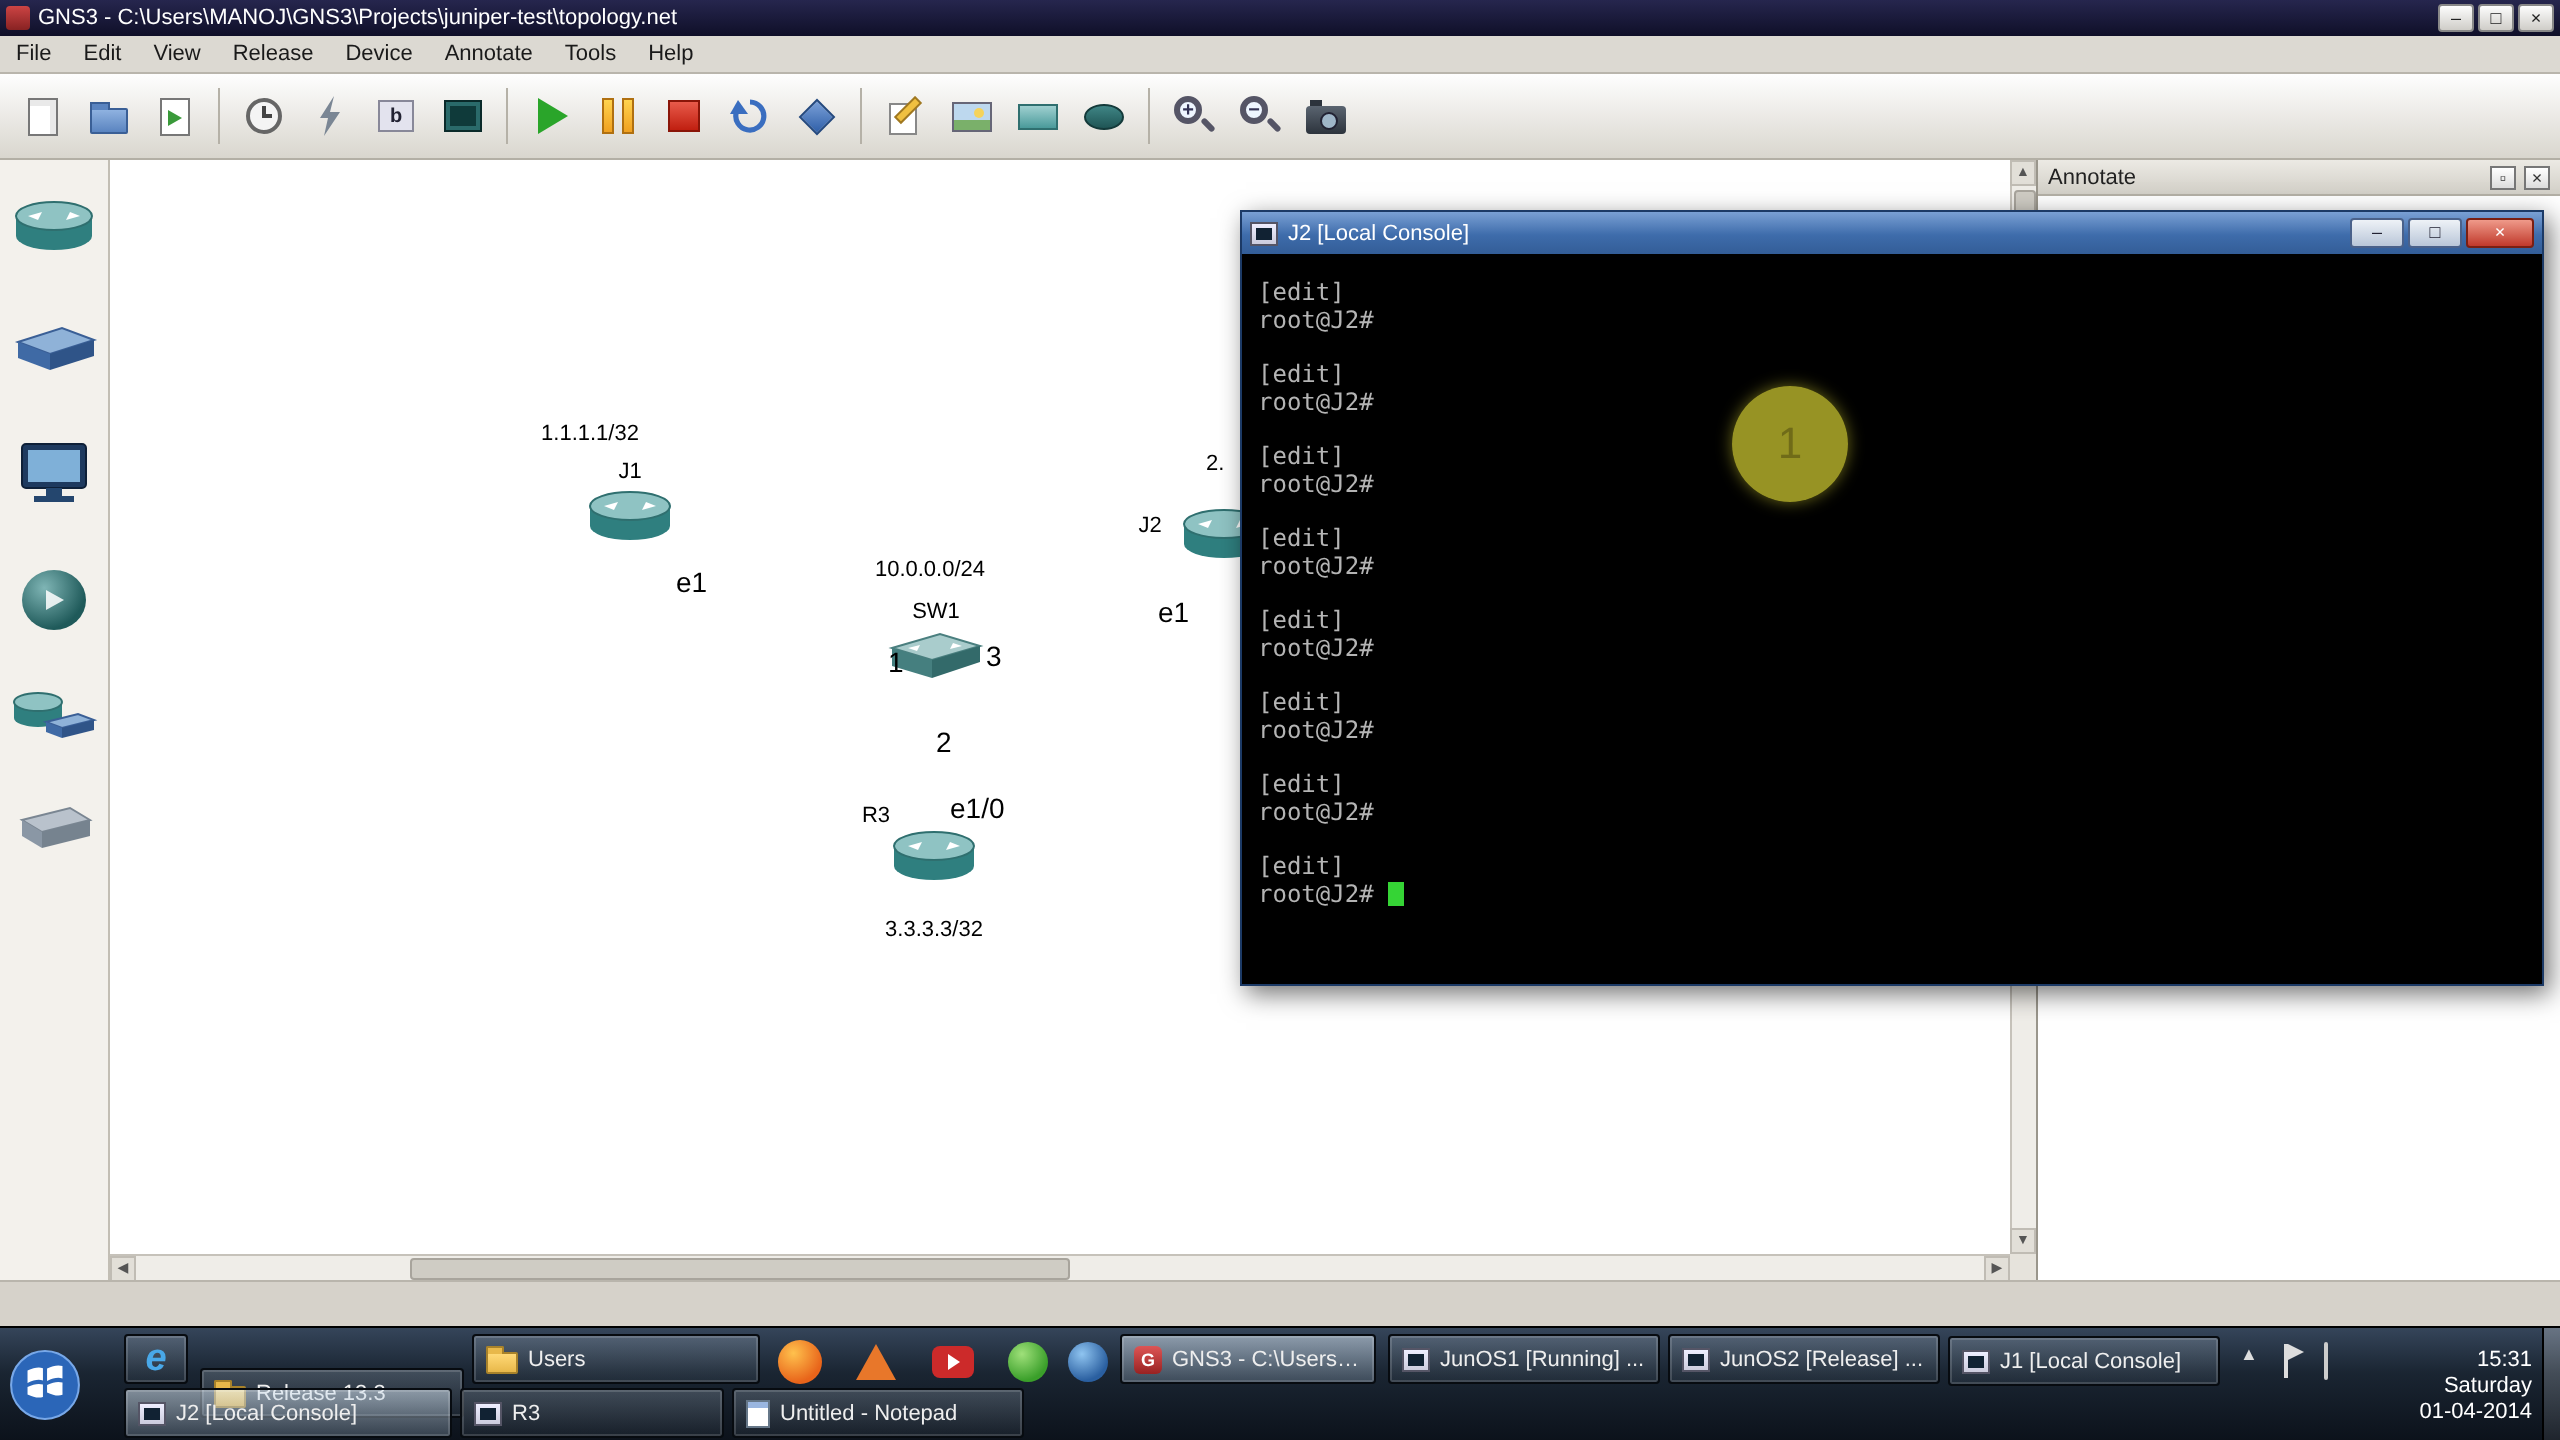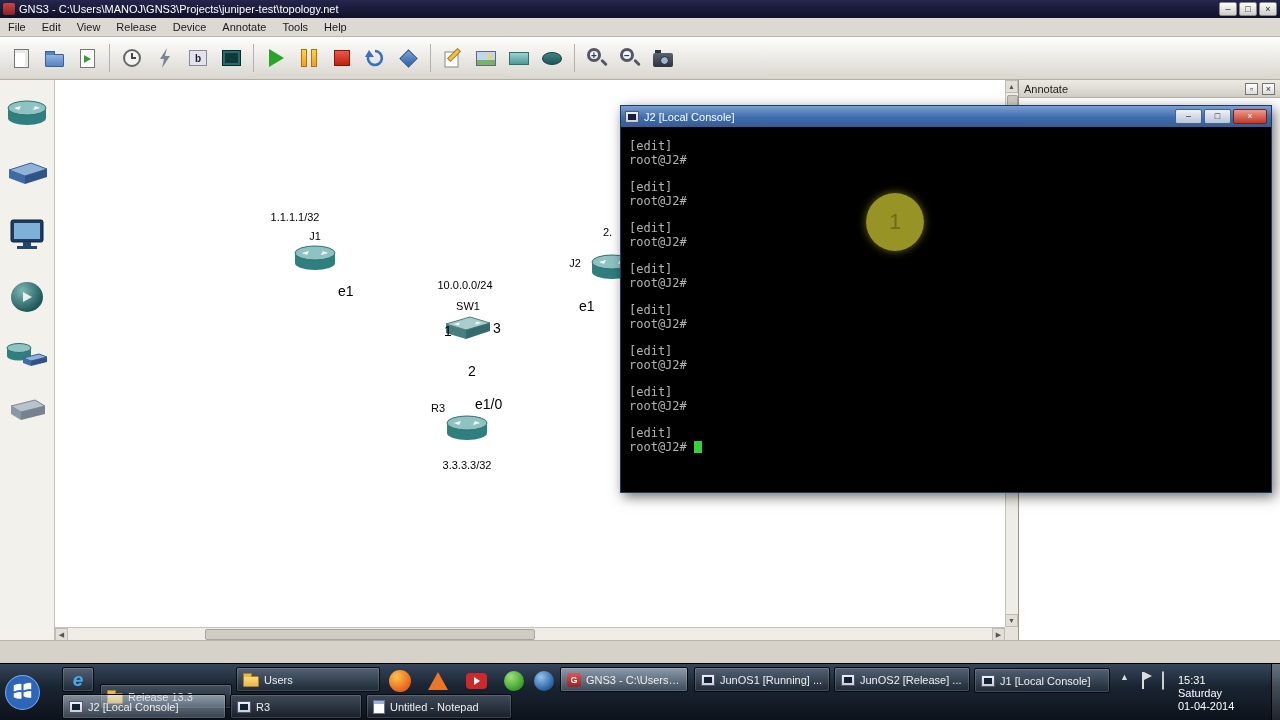--- a/index.html
+++ b/index.html
@@ -57,21 +57,21 @@
   
   .keypress{position:absolute;left:866px;top:193px;width:58px;height:58px;border-radius:50%;background:rgba(178,173,42,.85);box-shadow:0 0 8px rgba(178,173,42,.6);display:flex;align-items:center;justify-content:center;font-size:22px;color:rgba(105,100,22,.85)}
 
   
   .taskbar{position:absolute;left:0;bottom:0;width:100%;height:57px;background:linear-gradient(#35455a,#1a2532 40%,#0c121b);border-top:1px solid #000}
   .tkbtn{position:absolute;height:25px;display:flex;align-items:center;gap:5px;padding:0 6px;font-size:11px;color:#eee;background:linear-gradient(rgba(170,185,200,.28),rgba(70,85,100,.18));border:1px solid #070b10;border-radius:2px;box-shadow:inset 0 0 0 1px rgba(255,255,255,.15);white-space:nowrap;overflow:hidden}
   .tkbtn.active{background:linear-gradient(rgba(215,230,243,.55),rgba(130,150,170,.35))}
   .tkbtn .lab{overflow:hidden;text-overflow:ellipsis}
   .orb{position:absolute;left:4px;top:10px;width:37px;height:37px}
   .pin{position:absolute;top:5px;width:24px;height:24px;display:flex;align-items:center;justify-content:center}
-  .clock{position:absolute;right:14px;top:2px;width:88px;height:53px;color:#fff;font-size:11px;text-align:left;display:flex;flex-direction:column;justify-content:center;gap:1px}
+  .clock{position:absolute;right:14px;top:2px;width:88px;height:53px;color:#fff;font-size:11px;text-align:right;display:flex;flex-direction:column;justify-content:center;gap:1px}
   .showdesk{position:absolute;right:0;top:0;width:9px;height:100%;background:linear-gradient(rgba(255,255,255,.25),rgba(255,255,255,.08));border-left:1px solid #000}
   .tray{position:absolute;top:8px;color:#ddd}
 
   
   .ic-console{width:14px;height:12px;background:linear-gradient(#eef,#ccd);border:1px solid #556;position:relative;flex:none}
   .ic-console::after{content:"";position:absolute;inset:2px;background:#123}
   .ic-gns3{width:14px;height:14px;border-radius:3px;background:linear-gradient(#d55,#922);color:#fff;font-size:9px;font-weight:bold;display:flex;align-items:center;justify-content:center;flex:none}
   .ic-folder{width:16px;height:11px;background:linear-gradient(#ffd977,#e8b84a);border:1px solid #a8822a;border-radius:1px;position:relative;margin-top:3px;flex:none}
   .ic-folder::before{content:"";position:absolute;top:-4px;left:-1px;width:7px;height:3px;background:#e8b84a;border:1px solid #a8822a;border-bottom:none;border-radius:1px 1px 0 0}
   .ic-notepad{width:12px;height:14px;background:#fff;border:1px solid #678;position:relative;flex:none}

